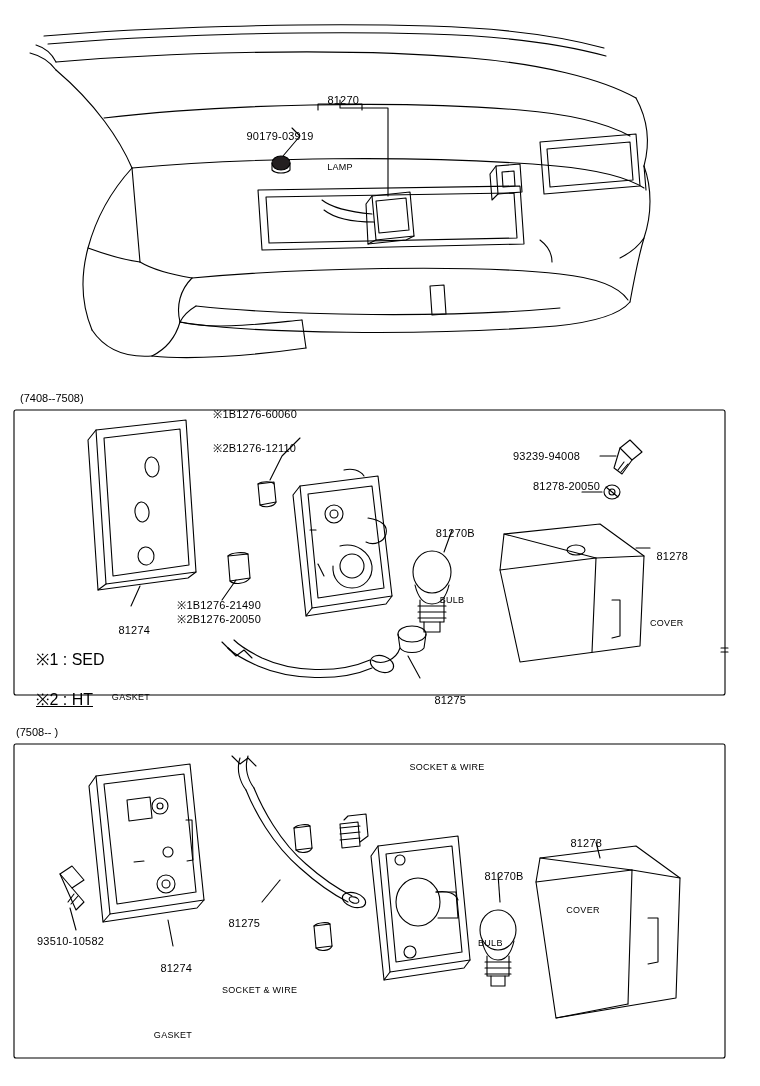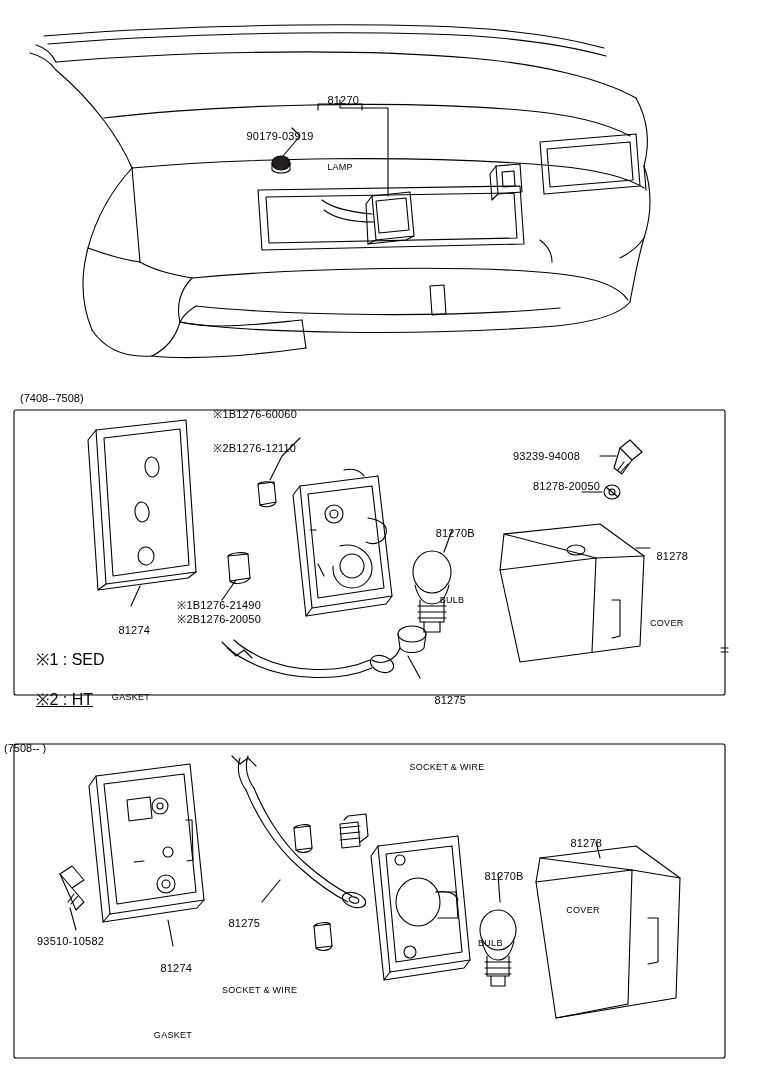--- a/index.html
+++ b/index.html
@@ -276,21 +276,21 @@
 </div>
 
 <div class="lbl" style="left:513px; top:450px;">93239-94008</div>
 <div class="lbl" style="left:497px; top:480px;margin-left:36px;">81278-20050</div>
 
 <div class="legend" style="left:36px; top:650px;">
   <div>※1 : SED</div>
   <div class="u">※2 : HT</div>
 </div>
 
-<div class="panel-cap" style="left:4px; top:726px;margin-top:16px;">(7508--      )</div>
+<div class="panel-cap" style="left:16px; top:726px;">(7508--      )</div>
 
 <div class="lbl" style="left:37px; top:935px;">93510-10582</div>
 
 <div class="lbl c" style="left:173px; top:950px;">
   <span>81274</span>
   <div class="sub">GASKET</div>
 </div>
 
 <div class="lbl" style="left:222px; top:905px;">
   <span>81275</span>

